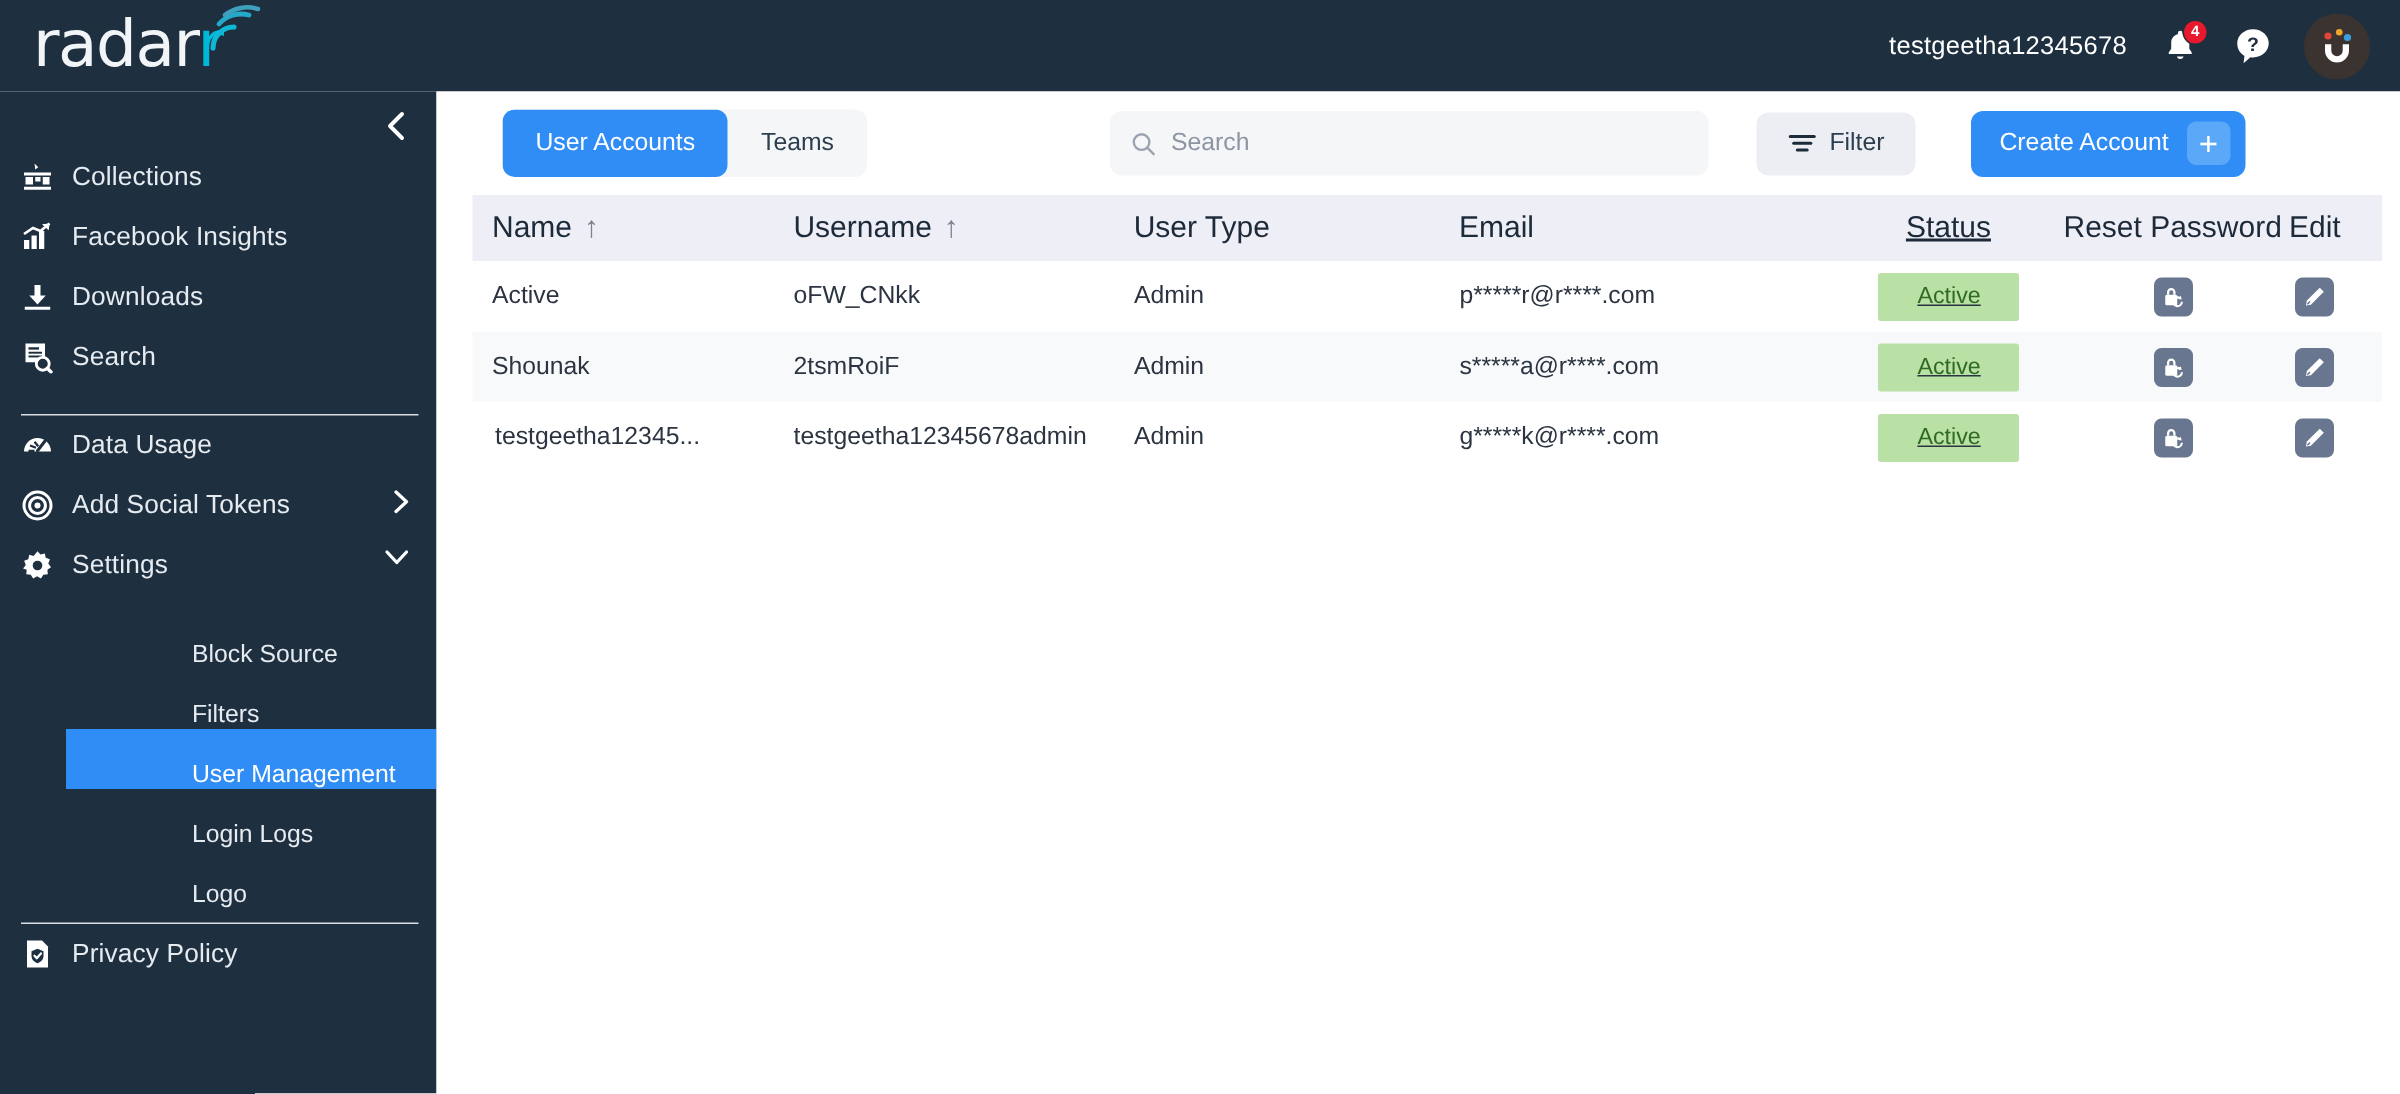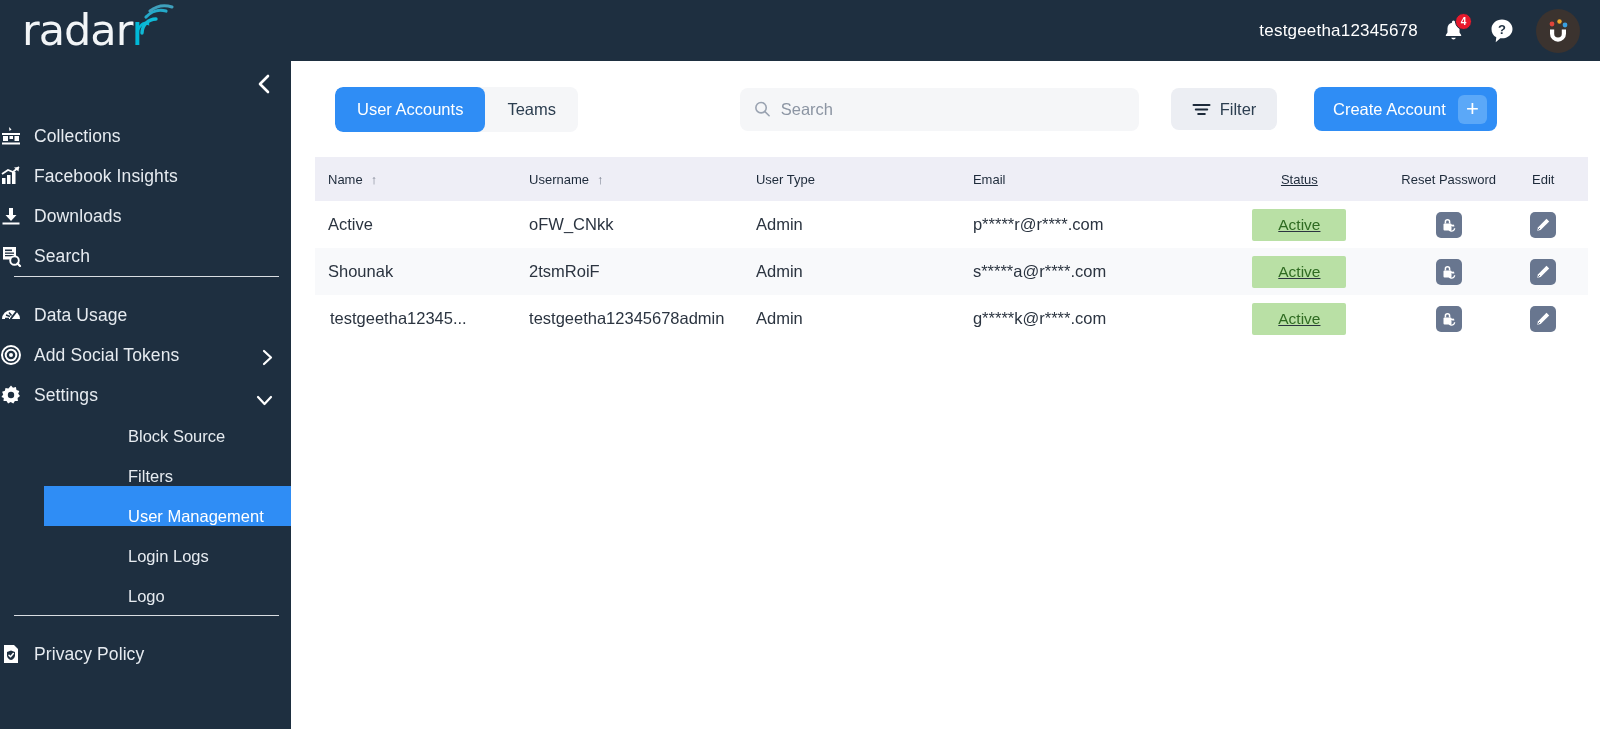--- a/index.html
+++ b/index.html
@@ -45,42 +45,42 @@
 
   
   .sidebar {
     position:absolute; top:61px; left:0; width:291px; height:668px;
     background:#1e2f40; overflow:hidden;
   }
   .collapse-row { height:46px; display:flex; align-items:center; justify-content:flex-end; padding-right:16px; }
   .collapse-btn { cursor:pointer; display:flex; align-items:center; justify-content:center; width:22px; height:22px;}
 
   .nav-item {
-    display:flex; align-items:flex-end; height:40px;
-    padding-left:0; cursor:pointer; position:relative;
+    display:flex; align-items:flex-start; height:40px;
+    padding-left:14px; cursor:pointer; position:relative;
   }
   .nav-item .nav-ico { width:34px; display:flex; align-items:center; justify-content:flex-start; flex:0 0 34px;}
   .nav-item .nav-label { color:#e6ebf0; font-size:17.5px; letter-spacing:.1px; }
   .nav-item .nav-caret { position:absolute; right:18px; display:flex; align-items:center;}
   .nav-divider { height:1px; background:#d9dde2; margin:9px 12px 9px 14px; }
 
   .sub-item {
     display:flex; align-items:flex-end; height:40px; padding-left:84px; cursor:pointer;margin-left:44px;
   }
   .sub-item .sub-label { color:#e6ebf0; font-size:16.5px; }
   .sub-item.active { background:#2f8df5; }
   .sub-item.active .sub-label { color:#ffffff; }
 
   
   .main {
     position:absolute; top:61px; left:291px; width:1309px; height:668px;
     background:#ffffff; padding:0;
   }
   .toolbar {
-    display:flex; align-items:center; height:96px; padding:0 30px 0 44px;
+    display:flex; align-items:center; height:69px; padding:0 30px 0 44px;
     gap:0;
   }
   .tabs {
     display:flex; background:#f5f6f8; border-radius:8px; overflow:hidden; height:45px;
   }
   .tab {
     display:flex; align-items:center; justify-content:center;
     padding:0 22px; font-size:16.5px; color:#2c3e50; cursor:pointer; height:45px;
     min-width:90px;
   }
@@ -113,21 +113,21 @@
   .plus-box {
     width:29px; height:29px; border-radius:6px; background:#5ba8f8;
     display:flex; align-items:center; justify-content:center;
     font-size:22px; line-height:1; color:#fff; font-weight:300;
   }
 
   
   .table { padding:0 12px 0 24px; }
   .thead {
     display:flex; align-items:center; height:44px;
-    background:#eeeef6; color:#1d2a3a; font-size:13px;
+    background:#eeeef6; color:#1d2a3a; font-size:20px;
   }
   .thead .th { display:flex; align-items:center; gap:8px; }
   .trow {
     display:flex; align-items:center; height:47px; font-size:16.5px; color:#2b3440;
   }
   .trow.alt { background:#f8f9fb; }
 
   .c-name     { width:215px; padding-left:13px; }
   .c-username { width:228px; }
   .c-usertype { width:218px; }

